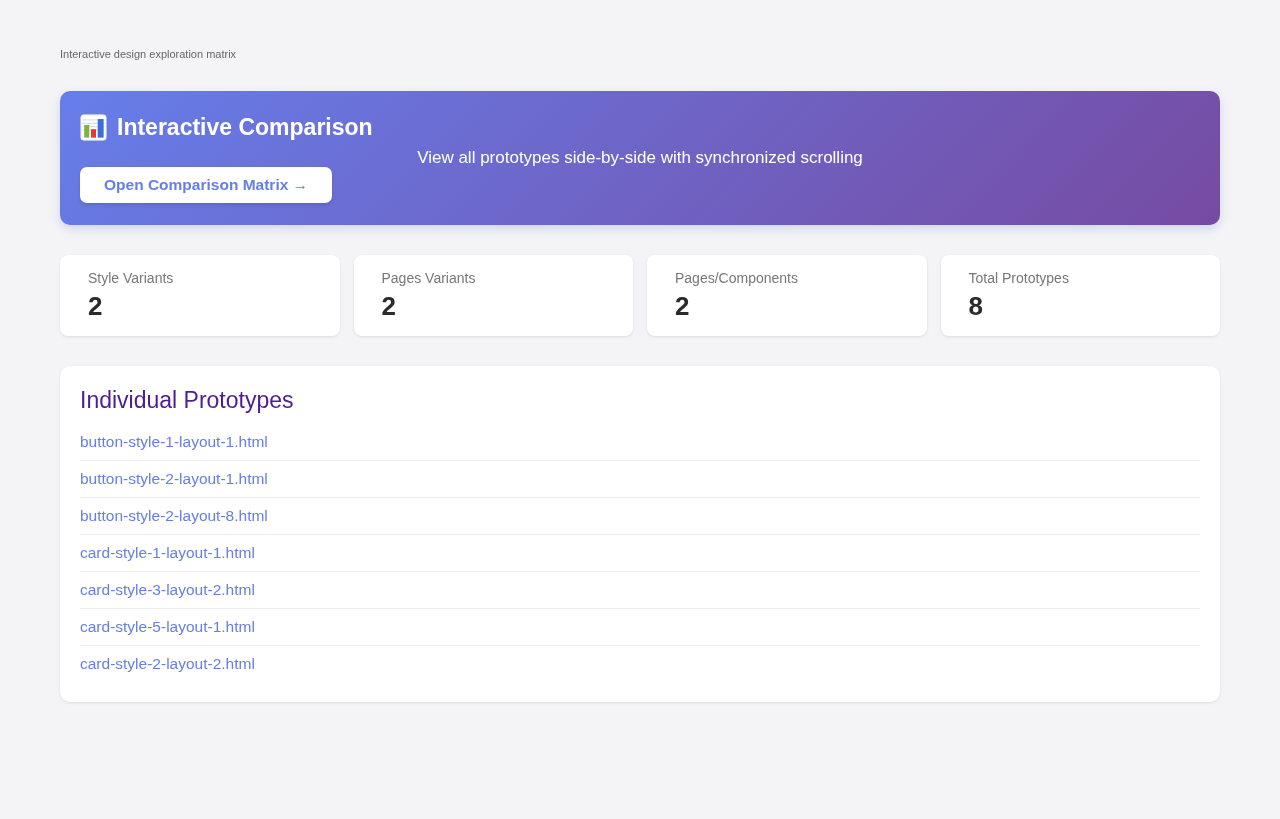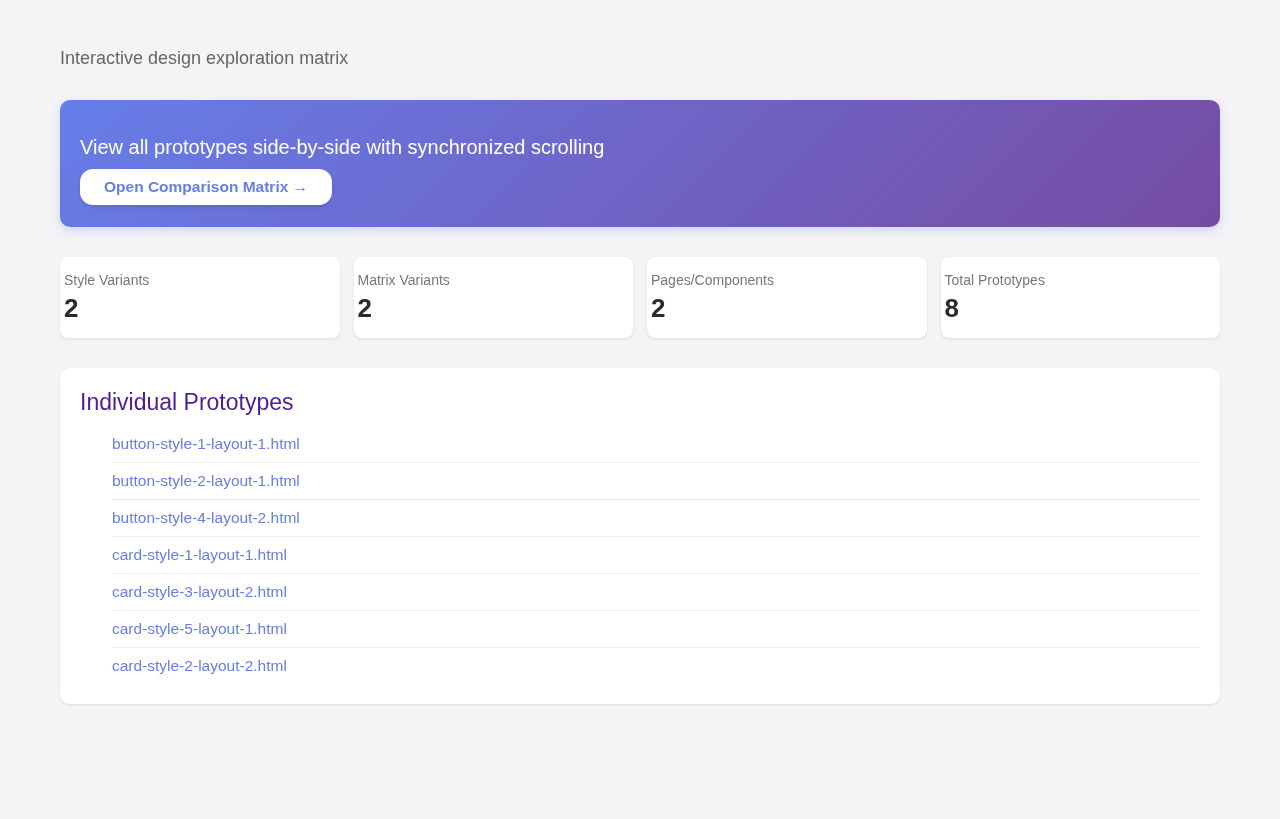--- a/index.html
+++ b/index.html
@@ -19,21 +19,21 @@
 
   .page-title {
     font-size: 32px;
     font-weight: bold;
     color: #2d2d2d;
     line-height: 1.2;
   }
 
   .page-subtitle {
     margin-top: 8px;
-    font-size: 18px;
+    font-size: 11px;
     color: #666666;
   }
 
   .banner {
     margin-top: 31px;
     border-radius: 10px;
     background: linear-gradient(135deg, #667eea 0%, #764ba2 100%);
     padding: 22px 20px;
     color: #ffffff;
     box-shadow: 0 4px 10px rgba(102, 126, 234, 0.25);
@@ -45,51 +45,51 @@
     gap: 10px;
     font-size: 23px;
     font-weight: bold;
     line-height: 28px;
   }
 
   .chart-icon { display: inline-flex; width: 27px; height: 27px; }
   .chart-icon svg { width: 27px; height: 27px; }
 
   .banner-desc {
-    margin-top: 16px;
-    font-size: 20px;
+    margin-top: 8px;
+    font-size: 17px;
     line-height: 18px;
     color: #ffffff;
+    text-align: center;
   }
 
   .banner-button {
     display: inline-block;
-    margin-top: 13px;
     background: #ffffff;
     color: #667eea;
     font-size: 15.5px;
     font-weight: bold;
     padding: 9px 24px;
-    border-radius: 13px;
+    border-radius: 7px;
     text-decoration: none;
     cursor: pointer;
     box-shadow: 0 2px 4px rgba(0,0,0,0.12);
   }
 
   .stats-row {
     margin-top: 30px;
     display: flex;
     gap: 14px;
   }
 
   .stat-card {
     flex: 1;
     background: #ffffff;
     border-radius: 8px;
-    padding: 15px 4px;
+    padding: 15px 28px;
     box-shadow: 0 1px 3px rgba(0,0,0,0.1);
   }
 
   .stat-label {
     font-size: 14px;
     color: #777777;
     line-height: 16px;
   }
 
   .stat-value {
@@ -115,21 +115,20 @@
     line-height: 28px;
   }
 
   .proto-list {
     list-style: none;
     margin-top: 10px;
   }
 
   .proto-list li {
     border-bottom: 1px solid #eeeeee;
-    margin-left: 32px;
   }
 
   .proto-list li:last-child {
     border-bottom: none;
   }
 
   .proto-list a {
     display: block;
     padding: 9px 0;
     font-size: 15.5px;
@@ -140,31 +139,47 @@
   }
 </style>
 </head>
 <body>
 
 <div class="container">
 
   <p class="page-subtitle">Interactive design exploration matrix</p>
 
   <section class="banner">
+    <h2 class="banner-title">
+      <span class="chart-icon">
+        <svg viewBox="0 0 32 32" xmlns="http://www.w3.org/2000/svg">
+          <rect x="1" y="1" width="30" height="30" rx="3" fill="#ffffff"></rect>
+          <rect x="1" y="1" width="30" height="30" rx="3" fill="none" stroke="#d9dee6" stroke-width="1"></rect>
+          <line x1="3" y1="7" x2="29" y2="7" stroke="#d9dee6" stroke-width="1.4"></line>
+          <line x1="3" y1="11" x2="29" y2="11" stroke="#d9dee6" stroke-width="1.4"></line>
+          <line x1="3" y1="15" x2="29" y2="15" stroke="#d9dee6" stroke-width="1.4"></line>
+          <line x1="3" y1="19" x2="29" y2="19" stroke="#d9dee6" stroke-width="1.4"></line>
+          <rect x="5" y="13" width="6" height="15" fill="#7cb342"></rect>
+          <rect x="13" y="18" width="6" height="10" fill="#e53935"></rect>
+          <rect x="21" y="6" width="7" height="22" fill="#3b6fd4"></rect>
+        </svg>
+      </span>
+      <span>Interactive Comparison</span>
+    </h2>
     <p class="banner-desc">View all prototypes side-by-side with synchronized scrolling</p>
     <a class="banner-button">Open Comparison Matrix →</a>
   </section>
 
   <div class="stats-row">
     <div class="stat-card">
       <div class="stat-label">Style Variants</div>
       <div class="stat-value">2</div>
     </div>
     <div class="stat-card">
-      <div class="stat-label">Matrix Variants</div>
+      <div class="stat-label">Pages Variants</div>
       <div class="stat-value">2</div>
     </div>
     <div class="stat-card">
       <div class="stat-label">Pages/Components</div>
       <div class="stat-value">2</div>
     </div>
     <div class="stat-card">
       <div class="stat-label">Total Prototypes</div>
       <div class="stat-value">8</div>
     </div>
@@ -173,21 +188,21 @@
   <section class="list-card">
     <h2 class="list-heading">Individual Prototypes</h2>
     <ul class="proto-list">
       <li>
           <a>button-style-1-layout-1.html</a>
         </li>
       <li>
           <a>button-style-2-layout-1.html</a>
         </li>
       <li>
-          <a>button-style-4-layout-2.html</a>
+          <a>button-style-2-layout-8.html</a>
         </li>
       <li>
           <a>card-style-1-layout-1.html</a>
         </li>
       <li>
           <a>card-style-3-layout-2.html</a>
         </li>
       <li>
           <a>card-style-5-layout-1.html</a>
         </li>

